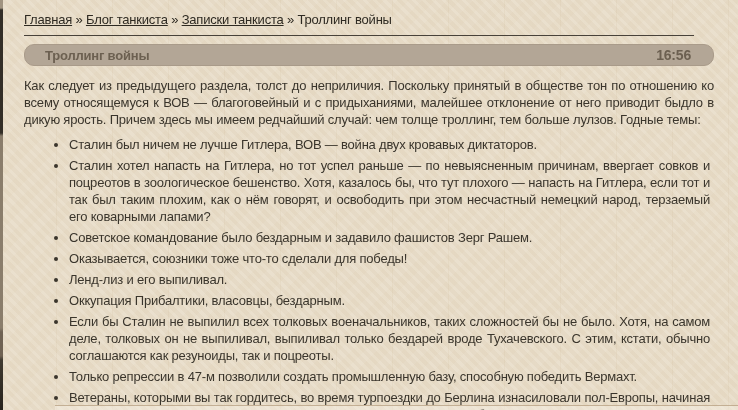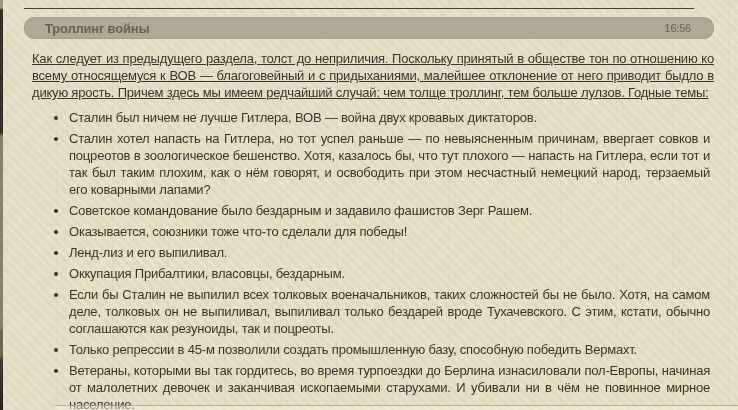--- a/index.html
+++ b/index.html
@@ -62,25 +62,25 @@
     align-items:center;
     justify-content:space-between;
     padding:0 22px 0 20px;
   }
   .post-title{
     font-weight:bold;
     font-size:13px;
     color:#6c6051;
   }
   .post-time{
-    font-weight:normal;
-    font-size:11px;
+    font-weight:bold;
+    font-size:14px;
     color:#6c6051;
   }
-  .intro{margin:11px 0 0 8px;text-decoration:underline;}
+  .intro{margin:11px 0 0 0;}
   .intro,.outro,.topics li{
     text-align:justify;
     line-height:17px;
     color:#3a352c;
   }
   .topics{
     margin:8px 0;
     padding-left:41px;
     list-style:disc;
   }
@@ -92,38 +92,39 @@
     background:rgba(246,240,228,0.45);
   }
 </style>
 </head>
 <body>
 
 <div class="page">
   <div class="left-edge"></div>
 
   <div class="content">
+    <nav class="breadcrumb" id="breadcrumb"><a class="crumb" href="#">Главная</a><span class="sep"> » </span><a class="crumb" href="#">Блог танкиста</a><span class="sep"> » </span><a class="crumb" href="#">Записки танкиста</a><span class="sep"> » </span><span class="current">Троллинг войны</span></nav>
 
     <hr class="rule">
 
     <div class="post-header">
       <span class="post-title">Троллинг войны</span>
       <span class="post-time">16:56</span>
     </div>
 
     <p class="intro">Как следует из предыдущего раздела, толст до неприличия. Поскольку принятый в обществе тон по отношению ко всему относящемуся к ВОВ — благоговейный и с придыханиями, малейшее отклонение от него приводит быдло в дикую ярость. Причем здесь мы имеем редчайший случай: чем толще троллинг, тем больше лулзов. Годные темы:</p>
 
     <ul class="topics" id="topics">
         <li>Сталин был ничем не лучше Гитлера, ВОВ — война двух кровавых диктаторов.</li>
         <li>Сталин хотел напасть на Гитлера, но тот успел раньше — по невыясненным причинам, ввергает совков и поцреотов в зоологическое бешенство. Хотя, казалось бы, что тут плохого — напасть на Гитлера, если тот и так был таким плохим, как о нём говорят, и освободить при этом несчастный немецкий народ, терзаемый его коварными лапами?</li>
         <li>Советское командование было бездарным и задавило фашистов Зерг Рашем.</li>
         <li>Оказывается, союзники тоже что-то сделали для победы!</li>
         <li>Ленд-лиз и его выпиливал.</li>
         <li>Оккупация Прибалтики, власовцы, бездарным.</li>
         <li>Если бы Сталин не выпилил всех толковых военачальников, таких сложностей бы не было. Хотя, на самом деле, толковых он не выпиливал, выпиливал только бездарей вроде Тухачевского. С этим, кстати, обычно соглашаются как резуноиды, так и поцреоты.</li>
-        <li>Только репрессии в 45-м позволили создать промышленную базу, способную победить Вермахт.</li>
+        <li>Только репрессии в 47-м позволили создать промышленную базу, способную победить Вермахт.</li>
         <li>Ветераны, которыми вы так гордитесь, во время турпоездки до Берлина изнасиловали пол-Европы, начиная от малолетних девочек и заканчивая ископаемыми старухами. И убивали ни в чём не повинное мирное население.</li>
       </ul>
 
   </div>
 
   <div class="next-box-edge"></div>
 </div>
 
 </body></html>

